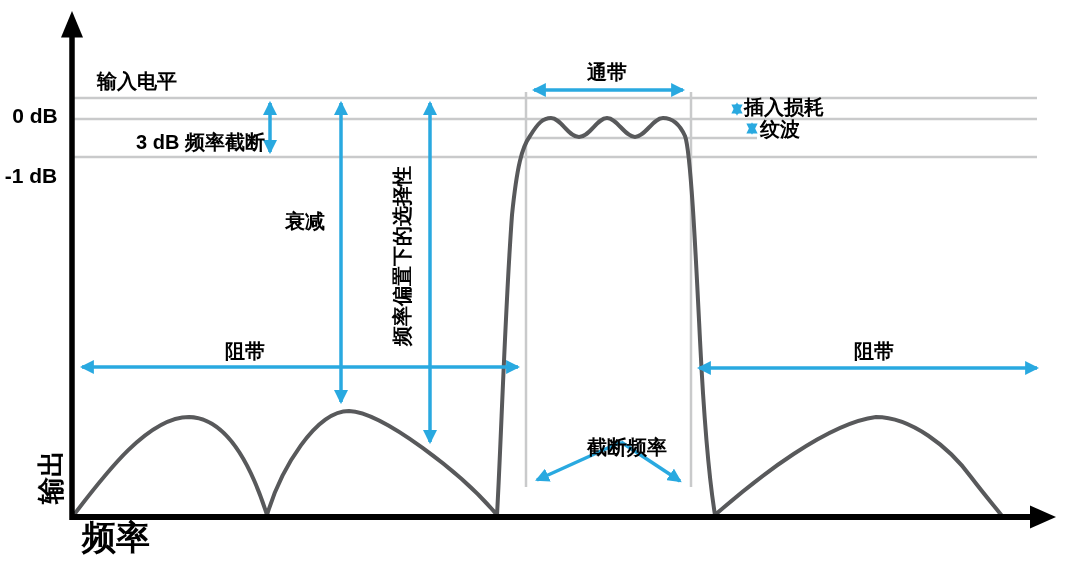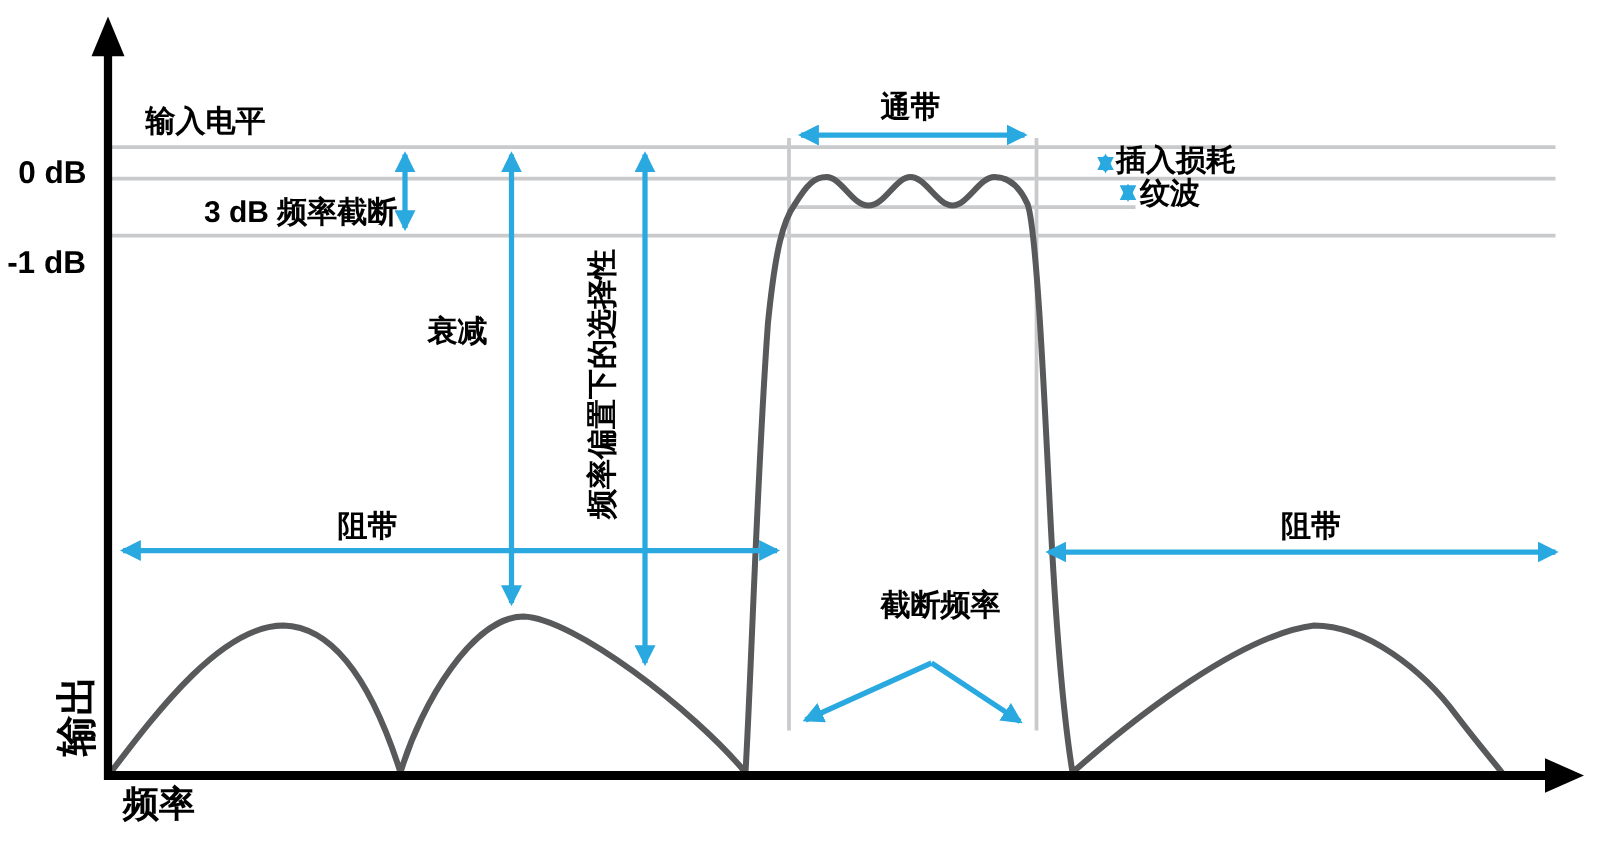--- a/index.html
+++ b/index.html
@@ -9,21 +9,21 @@
   }
   .stage svg{position:absolute;left:0;top:0;}
   .label{
     position:absolute;font-weight:700;color:#000;white-space:nowrap;
     font-size:20px;line-height:22px;
   }
   .tick{font-size:21px;text-align:center;margin-top:20px;}
   .center{text-align:center;}
   .rot{transform:rotate(-90deg);}
   .axis-label-y{font-size:27px;line-height:28px;}
-  .axis-label-x{font-size:24px;line-height:30px;}
+  .axis-label-x{font-size:34px;line-height:30px;}
 </style>
 </head>
 <body>
 
 <div class="stage">
 
   <svg width="1080" height="569" viewBox="0 0 1080 569">
     <defs>
       <marker id="ab" viewBox="0 0 10 10" markerWidth="4" markerHeight="4" refX="8.5" refY="5" orient="auto-start-reverse" markerUnits="strokeWidth">
         <path d="M0 0 L10 5 L0 10 z" fill="#29A9E0"></path>
@@ -84,18 +84,18 @@
 
   <div class="label" style="left:97px;top:70px;">输入电平</div>
   <div class="label" style="left:136px;top:131px;">3 dB 频率截断</div>
   <div class="label" style="left:256px;top:210px;margin-left:29px;">衰减</div>
   <div class="label center rot" style="left:307px;top:245px;width:190px;">频率偏置下的选择性</div>
   <div class="label center" style="left:557px;top:61px;width:100px;">通带</div>
   <div class="label" style="left:744px;top:96px;">插入损耗</div>
   <div class="label" style="left:760px;top:118px;text-align:center;">纹波</div>
   <div class="label center" style="left:195px;top:340px;width:100px;">阻带</div>
   <div class="label center" style="left:824px;top:340px;width:100px;">阻带</div>
-  <div class="label center" style="left:557px;top:393px;width:140px;text-align:center;">截断频率</div>
+  <div class="label center" style="left:557px;top:436px;width:140px;text-align:center;">截断频率</div>
 
   <div class="label center rot axis-label-y" style="left:9px;top:463px;width:84px;">输出</div>
   <div class="label axis-label-x" style="left:82px;top:522px;">频率</div>
 
 </div>
 
 </body></html>

